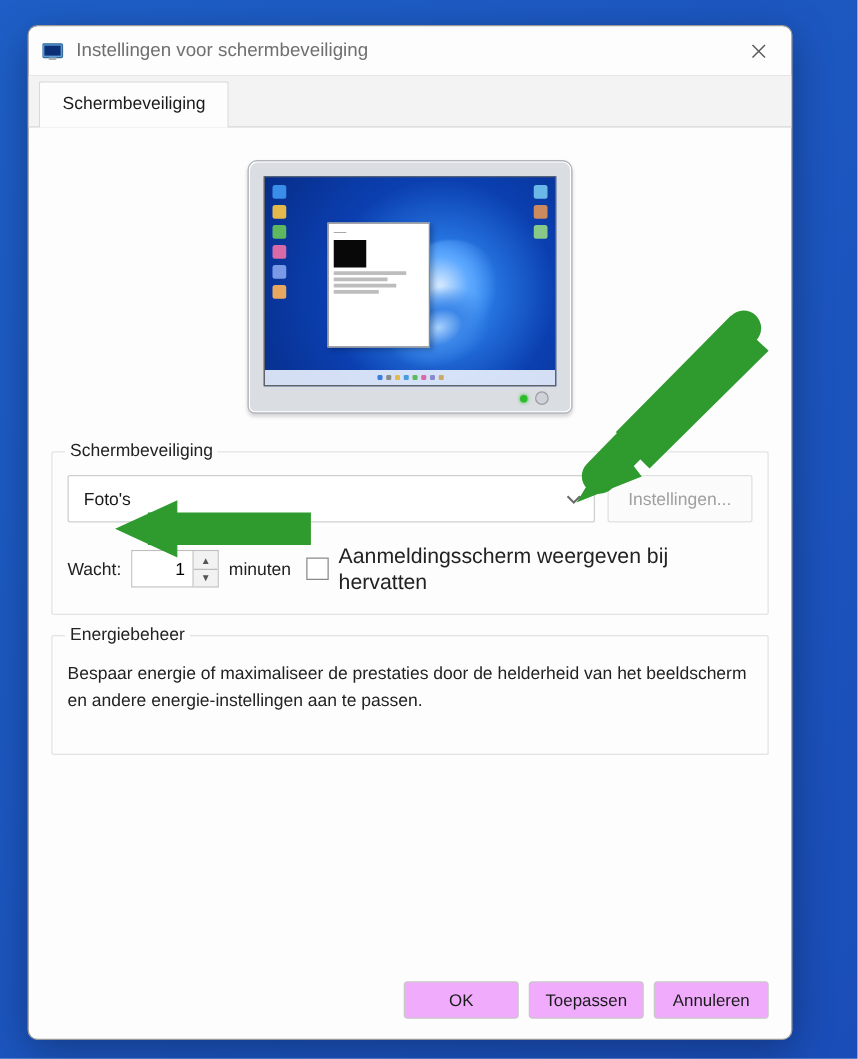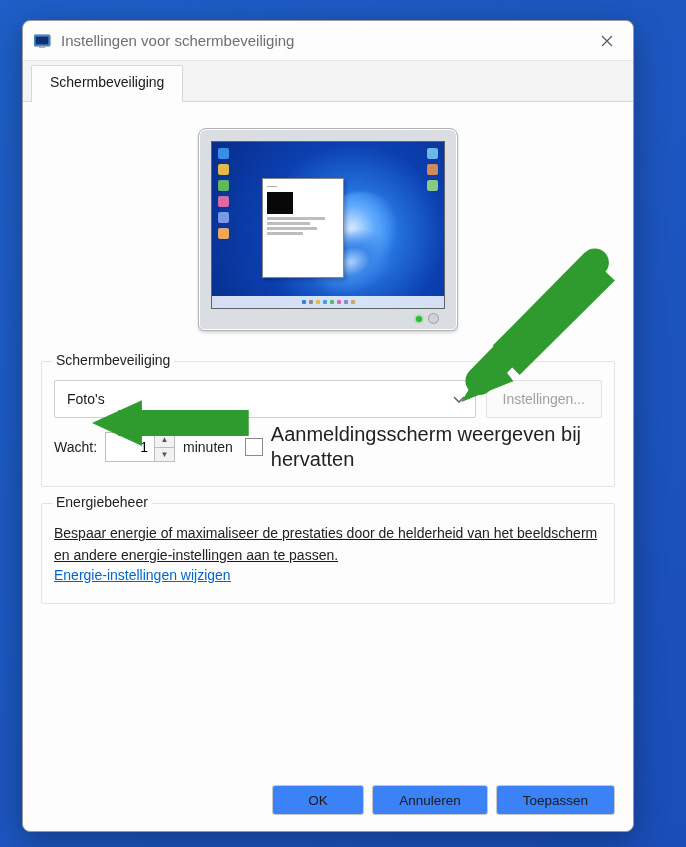--- a/index.html
+++ b/index.html
@@ -152,21 +152,21 @@
   }
   .group-title {
     position:absolute;
     top:-10px;left:10px;
     background:#fdfdfd;
     padding:0 4px;
     font-size: 14px;
     color:#222;
   }
   .row1 {
-    display:flex;gap:10px;align-items:center;margin-bottom:4px;
+    display:flex;gap:10px;align-items:center;margin-bottom:16px;
   }
   .dropdown {
     flex:1;
     border:1px solid #cfcfcf;
     border-radius:2px;
     height:38px;
     display:flex;align-items:center;justify-content:space-between;
     padding:0 10px 0 12px;
     background:#fff;
     cursor:pointer;
@@ -200,45 +200,45 @@
   }
   .spin-btns div{
     flex:1;display:flex;align-items:center;justify-content:center;
     font-size:8px;background:#f2f2f2;cursor:pointer;color:#555;
   }
   .spin-btns div:first-child{border-bottom:1px solid #bdbdbd;}
   .chk {
     width:18px;height:18px;border:1px solid #8a8a8a;background:#fff;cursor:pointer;
     margin-left:4px;flex:none;
   }
-  .chk-label{font-size:20px;color:#222;line-height:1.25;}
+  .chk-label{font-size:17px;color:#222;line-height:1.25;}
 
   
   .energy-text {
-    font-size:14px;color:#222;line-height:1.6;margin-bottom:0;
+    font-size:14px;color:#222;line-height:1.6;margin-bottom:12px;
   }
   .link {
     color:#0066cc;text-decoration:underline;cursor:pointer;font-size:14px;
   }
 
   
   .footer {
     border-top: none;
     padding: 14px 18px 16px 18px;
     display:flex;justify-content:flex-end;gap:8px;
   }
   .footer .fbtn {
     min-width: 92px;
     height: 30px;
     border:1px solid #c8c8c8;
-    background:#3b82f6;
+    background:#f0abfc;
     border-radius:3px;
     display:flex;align-items:center;justify-content:center;
     font-size:13.5px;cursor:pointer;
-    padding:0 26px;
+    padding:0 12px;
   }
 
   
   .arrows {
     position:absolute;inset:0;pointer-events:none;z-index:50;
   }
 </style>
 </head>
 <body>
 
@@ -332,24 +332,23 @@
             <div>▲</div>
             <div>▼</div>
           </div>
         </div>
         <span class="wait-label">minuten</span>
         <div class="chk"></div>
         <span class="chk-label">Aanmeldingsscherm weergeven bij hervatten</span>
       </div>
     </div>
 
-    <div class="group" style="padding-bottom:20px;text-decoration:underline;">
+    <div class="group" style="padding-bottom:20px;">
       <div class="group-title">Energiebeheer</div>
       <div class="energy-text">Bespaar energie of maximaliseer de prestaties door de helderheid van het beeldscherm en andere energie-instellingen aan te passen.</div>
-      <a class="link">Energie-instellingen wijzigen</a>
     </div>
 
     <svg class="arrows" viewBox="0 0 608 720" preserveAspectRatio="none">
 
       <g fill="#2f9b2f" stroke="#2f9b2f">
         <polygon points="440,295 480,250 468,243 560,150 590,178 495,272 485,262" stroke-width="0"></polygon>
         <polygon points="440,295 486,260 470,244"></polygon>
         <path d="M 455 278 L 570 160" stroke-width="28" stroke-linecap="round" fill="none"></path>
         <polygon points="438,298 488,278 468,252"></polygon>
       </g>
@@ -357,17 +356,17 @@
       <g fill="#2f9b2f" stroke="#2f9b2f">
         <path d="M 95 320 L 225 320" stroke-width="26" stroke-linecap="butt" fill="none"></path>
         <polygon points="70,320 118,298 118,342"></polygon>
       </g>
     </svg>
 
   </div>
 
   <div class="footer">
     <div class="fbtn">OK</div>
+    <div class="fbtn">Toepassen</div>
     <div class="fbtn">Annuleren</div>
-    <div class="fbtn">Toepassen</div>
   </div>
 
 </div>
 
 </body></html>

